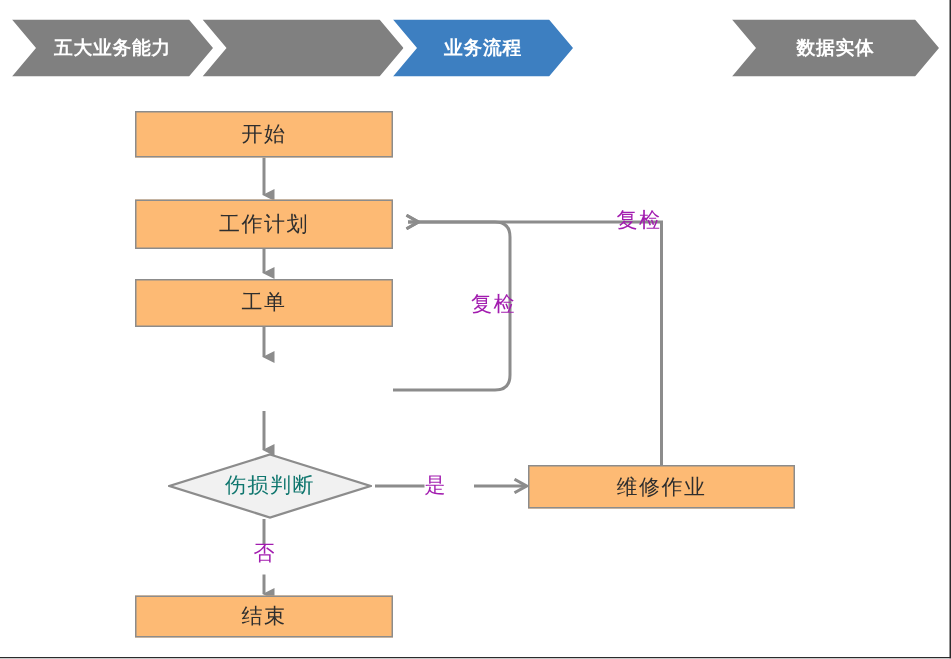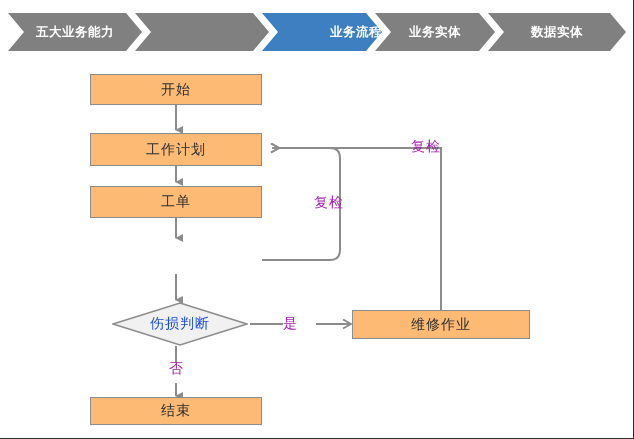--- a/index.html
+++ b/index.html
@@ -79,21 +79,21 @@
   .diamond-wrap {
     position: absolute;
     display: flex;
     align-items: center;
     justify-content: center;
   }
   .diamond-wrap .diamond-label {
     position: relative;
     z-index: 2;
     font-size: 14px;
-    color: #1d4ed8;
+    color: #0f766e;
     letter-spacing: 1px;
     white-space: nowrap;
   }
   .diamond-svg {
     position: absolute;
     left: 0;
     top: 0;
     z-index: 1;
   }
   .edge-label {
@@ -123,33 +123,27 @@
       </svg>
       <span class="chev-label">五大业务能力</span>
     </div>
 
     <div class="chev" style="left:135px; width:134px;">
       <svg class="chev-shape" viewBox="0 0 134 38" preserveAspectRatio="none">
         <polygon points="0,0 118,0 134,19 118,38 0,38 16,19" fill="#808080"></polygon>
       </svg>
     </div>
 
-    <div class="chev" style="left:262px; width:120px;justify-content:flex-end;">
+    <div class="chev" style="left:262px; width:120px;">
       <svg class="chev-shape" viewBox="0 0 120 38" preserveAspectRatio="none">
         <polygon points="0,0 104,0 120,19 104,38 0,38 16,19" fill="#3d7fc1"></polygon>
       </svg>
       <span class="chev-label">业务流程</span>
     </div>
 
-    <div class="chev" style="left:375px; width:120px;">
-      <svg class="chev-shape" viewBox="0 0 120 38" preserveAspectRatio="none">
-        <polygon points="0,0 104,0 120,19 104,38 0,38 16,19" fill="#808080"></polygon>
-      </svg>
-      <span class="chev-label">业务实体</span>
-    </div>
 
     <div class="chev" style="left:488px; width:138px;">
       <svg class="chev-shape" viewBox="0 0 138 38" preserveAspectRatio="none">
         <polygon points="0,0 122,0 138,19 122,38 0,38 16,19" fill="#808080"></polygon>
       </svg>
       <span class="chev-label">数据实体</span>
     </div>
 
   </div>
 

